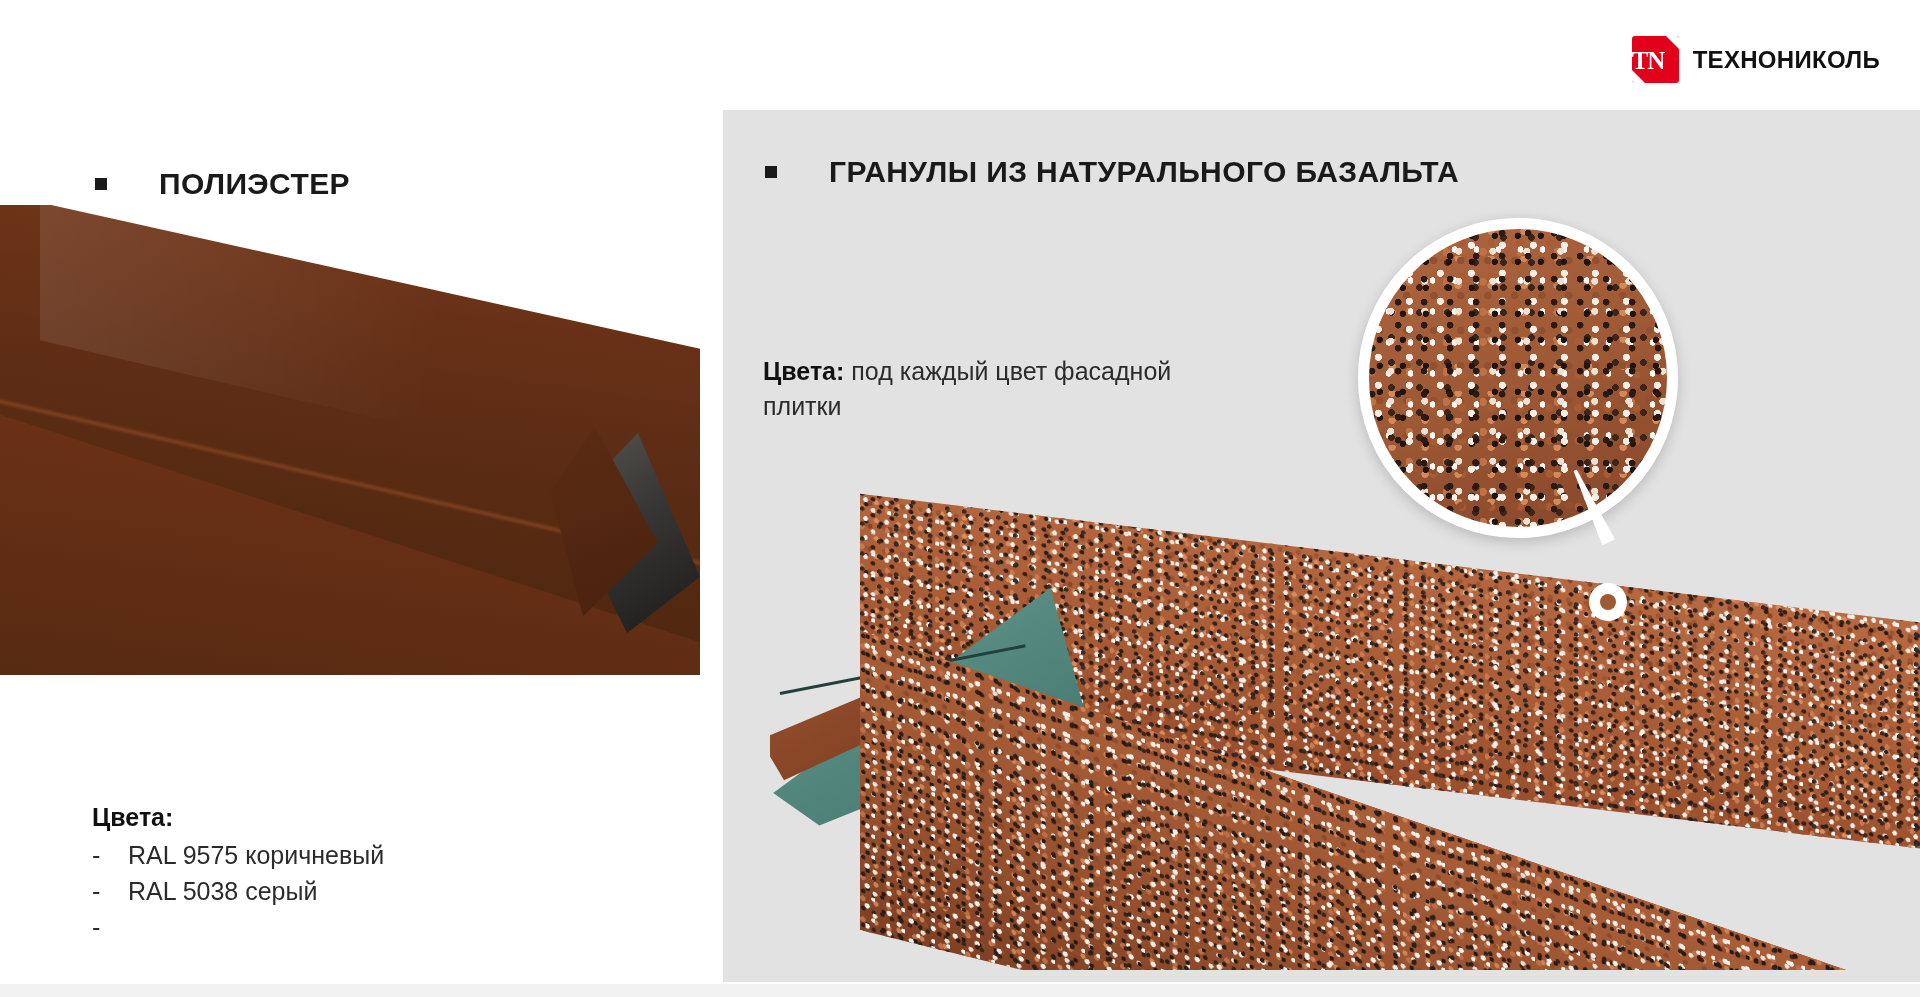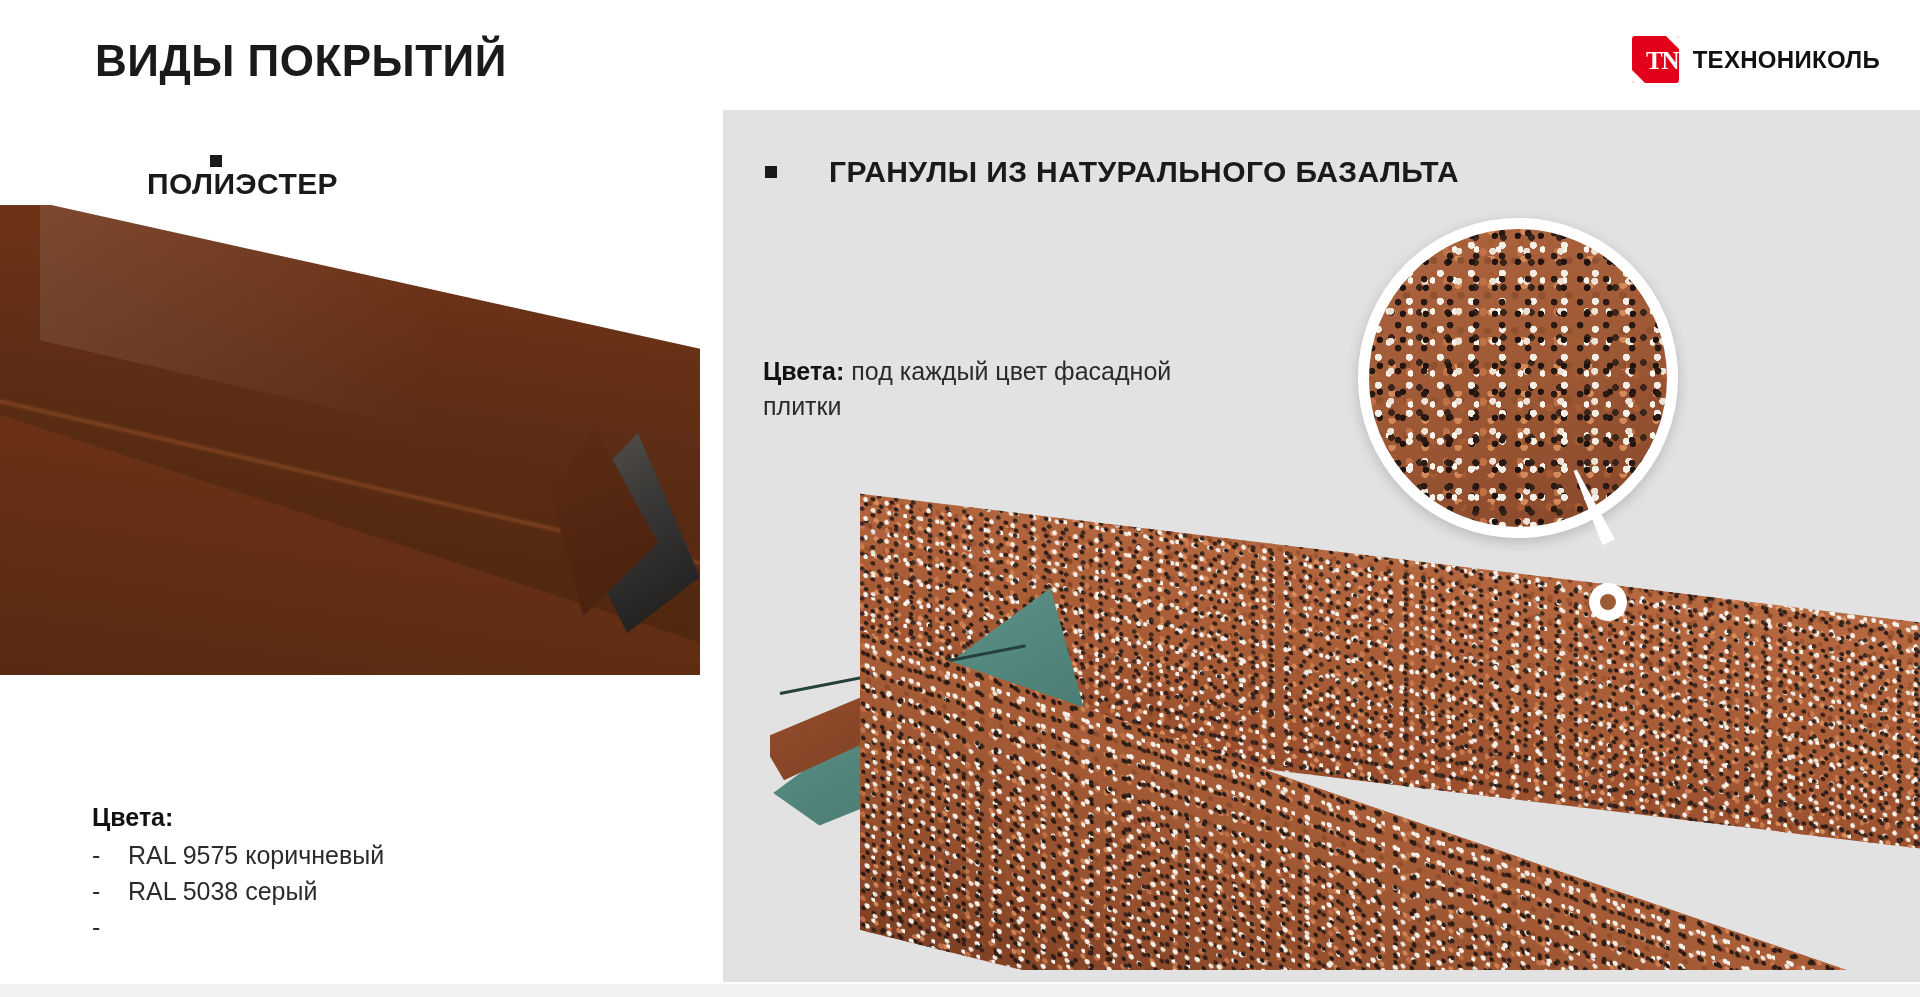--- a/index.html
+++ b/index.html
@@ -54,21 +54,21 @@
   }
   .logo-mark .cut-bl {
     bottom:0; left:0;
     border-width:13px 0 0 13px;
     border-color:transparent transparent transparent #ffffff;
   }
   .logo-mark .tn {
     position:absolute;
     left:0; right:0; top:50%;
     transform:translateY(-50%);
-    text-align:right;
+    text-align:left;
     color:#ffffff;
     font-size:25px;
     font-weight:bold;
     font-family:"Liberation Serif", serif;
     letter-spacing:-1px;
     line-height:1;
   }
   .logo-text {
     font-size:24px;
     font-weight:bold;
@@ -102,21 +102,21 @@
     width:12px; height:12px;
     background:#1a1a1a;
     flex:0 0 auto;
   }
   .col-heading .heading-text {
     font-size:30px;
     font-weight:bold;
     color:#1a1a1a;
     letter-spacing:0.4px;
   }
-  #heading-left  { left:95px;  top:155px;flex-direction:column; }
+  #heading-left  { left:95px;  top:167px; }
   #heading-left .heading-text  { margin-left:52px; }
   #heading-right { left:765px; top:155px; }
   #heading-right .heading-text { margin-left:52px; }
 
   
   .spec-block {
     position:absolute;
     font-size:25px;
     line-height:1.38;
     color:#2b2b2b;
@@ -324,21 +324,20 @@
     width:16px; height:16px;
     border-radius:50%;
     background:#9c5a35;
   }
 </style>
 </head>
 <body>
 
 <div class="slide">
 
-  <div class="slide-title">ВИДЫ ПОКРЫТИЙ</div>
 
   <div class="logo">
     <div class="logo-mark">
       <span class="cut cut-tr"></span>
       <span class="cut cut-bl"></span>
       <span class="tn">ТN</span>
     </div>
     <div class="logo-text">ТЕХНОНИКОЛЬ</div>
   </div>
 

